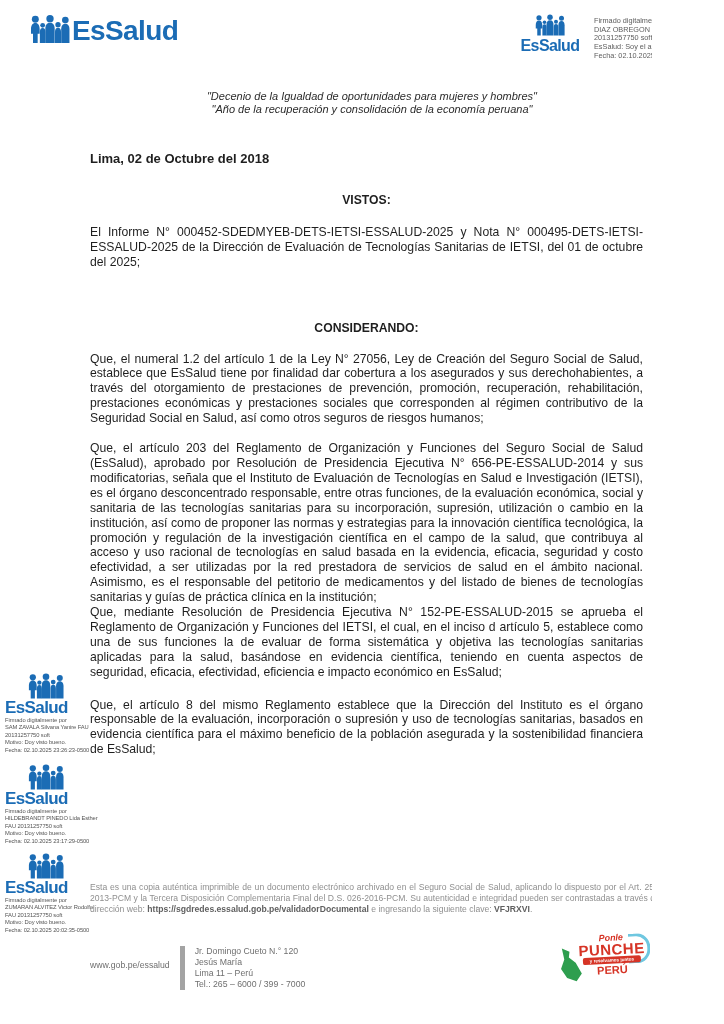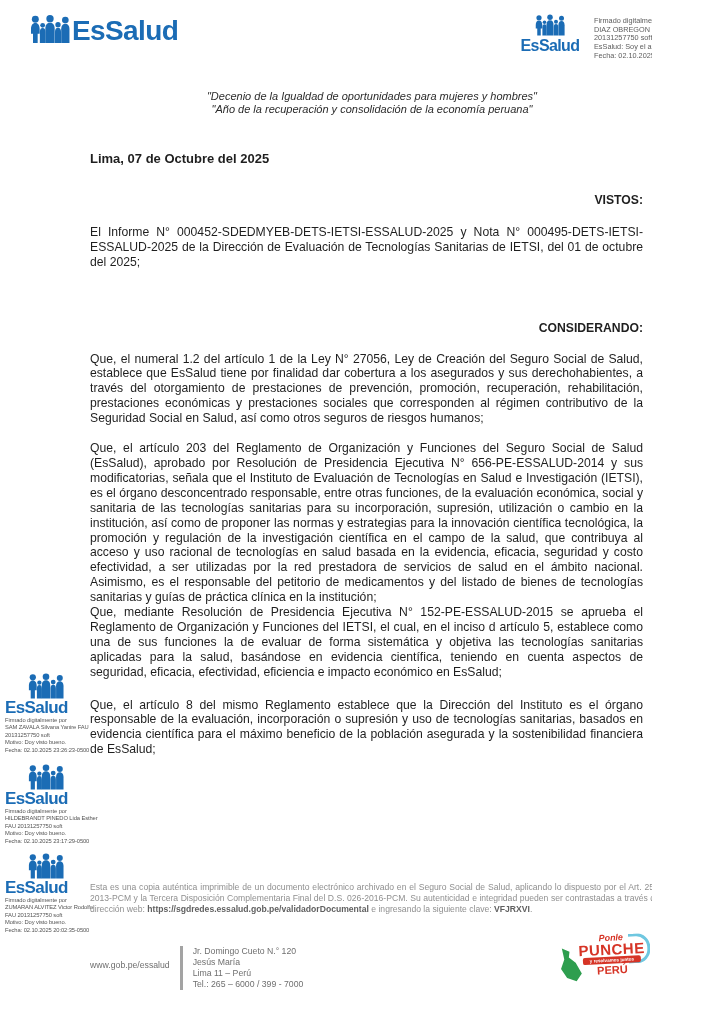--- a/index.html
+++ b/index.html
@@ -33,21 +33,21 @@
     position:absolute; left:20px; top:90px; width:704px;
     text-align:center; font-style:italic; font-size:11px; line-height:12.5px; color:#2b2b2b;
   }
 
   
   .doc-col {
     position:absolute; left:90px; top:148px; width:553px;
     font-size:12.2px; line-height:14.9px; text-align:justify;
   }
   .doc-title, .doc-date { font-weight:bold; font-size:13px; line-height:21px; text-align:left; }
-  .sec-heading { font-weight:bold; text-align:right; }
+  .sec-heading { font-weight:bold; text-align:center; }
   .h-vistos { margin-top:24px; }
   .p-vistos { margin-top:17px; }
   .h-considerando { margin-top:51px; }
   .p-c1 { margin-top:16px; }
   .p-c2 { margin-top:15px; }
   .p-c3 { }
   .p-c4 { margin-top:18px; }
 
   
   .stamp { position:absolute; left:5px; width:82px; }
@@ -62,21 +62,21 @@
   .legal {
     position:absolute; left:90px; top:882px; width:616px;
     font-size:8.6px; line-height:11.2px; color:#8f8f8f; text-align:justify;
   }
   .legal b { color:#606060; }
   .legal .url { font-weight:bold; color:#606060; text-decoration:none; }
 
   
   .contact { position:absolute; left:90px; top:946px; display:flex; color:#6f6f6f; font-size:8.7px; }
   .contact .website { padding-top:14px; padding-right:10px; }
-  .contact .address { border-left:3px solid #a3a3a3; padding-left:10px; line-height:11px; }
+  .contact .address { border-left:5px solid #a3a3a3; padding-left:10px; line-height:11px; }
 
   
   .peru-logo { position:absolute; left:557px; top:933px; width:96px; height:58px; transform:rotate(-3deg); }
   .peru-map { position:absolute; left:0; top:10px; width:28px; height:40px; }
   .peru-swoosh { position:absolute; right:2px; top:2px; width:22px; height:30px;
     border:3px solid #6fc7e0; border-left:none; border-radius:0 14px 14px 0; }
   .peru-text { position:absolute; left:22px; top:0; color:#d63426; text-align:center; width:66px; }
   .pl1 { font-size:9px; font-weight:bold; font-style:italic; }
   .pl2 { font-size:15px; font-weight:bold; letter-spacing:0.5px; line-height:13px; }
   .pl3 { font-size:4.6px; font-weight:bold; background:#d63426; color:#fff; border-radius:2px; padding:1px 0; margin:1px 4px; }
@@ -122,21 +122,21 @@
     <div>EsSalud: Soy el autor del documento.</div>
     <div>Fecha: 02.10.2025 23:42:56-0500</div>
   </div>
 
   <div class="mottos">
     <div>"Decenio de la Igualdad de oportunidades para mujeres y hombres"</div>
     <div>"Año de la recuperación y consolidación de la economía peruana"</div>
   </div>
 
   <div class="doc-col">
-    <div class="doc-date">Lima, 07 de Octubre del 2025</div>
+    <div class="doc-date">Lima, 02 de Octubre del 2018</div>
 
     <div class="sec-heading h-vistos">VISTOS:</div>
     <p class="p-vistos">El Informe N° 000452-SDEDMYEB-DETS-IETSI-ESSALUD-2025 y Nota N° 000495-DETS-IETSI-ESSALUD-2025 de la Dirección de Evaluación de Tecnologías Sanitarias de IETSI, del 01 de octubre del 2025;</p>
 
     <div class="sec-heading h-considerando">CONSIDERANDO:</div>
     <p class="p-c1">Que, el numeral 1.2 del artículo 1 de la Ley N° 27056, Ley de Creación del Seguro Social de Salud, establece que EsSalud tiene por finalidad dar cobertura a los asegurados y sus derechohabientes, a través del otorgamiento de prestaciones de prevención, promoción, recuperación, rehabilitación, prestaciones económicas y prestaciones sociales que corresponden al régimen contributivo de la Seguridad Social en Salud, así como otros seguros de riesgos humanos;</p>
     <p class="p-c2">Que, el artículo 203 del Reglamento de Organización y Funciones del Seguro Social de Salud (EsSalud), aprobado por Resolución de Presidencia Ejecutiva N° 656-PE-ESSALUD-2014 y sus modificatorias, señala que el Instituto de Evaluación de Tecnologías en Salud e Investigación (IETSI), es el órgano desconcentrado responsable, entre otras funciones, de la evaluación económica, social y sanitaria de las tecnologías sanitarias para su incorporación, supresión, utilización o cambio en la institución, así como de proponer las normas y estrategias para la innovación científica tecnológica, la promoción y regulación de la investigación científica en el campo de la salud, que contribuya al acceso y uso racional de tecnologías en salud basada en la evidencia, eficacia, seguridad y costo efectividad, a ser utilizadas por la red prestadora de servicios de salud en el ámbito nacional. Asimismo, es el responsable del petitorio de medicamentos y del listado de bienes de tecnologías sanitarias y guías de práctica clínica en la institución;</p>
     <p class="p-c3">Que, mediante Resolución de Presidencia Ejecutiva N° 152-PE-ESSALUD-2015 se aprueba el Reglamento de Organización y Funciones del IETSI, el cual, en el inciso d artículo 5, establece como una de sus funciones la de evaluar de forma sistemática y objetiva las tecnologías sanitarias aplicadas para la salud, basándose en evidencia científica, teniendo en cuenta aspectos de seguridad, eficacia, efectividad, eficiencia e impacto económico en EsSalud;</p>
     <p class="p-c4">Que, el artículo 8 del mismo Reglamento establece que la Dirección del Instituto es el órgano responsable de la evaluación, incorporación o supresión y uso de tecnologías sanitarias, basados en evidencia científica para el máximo beneficio de la población asegurada y la sostenibilidad financiera de EsSalud;</p>
   </div>

